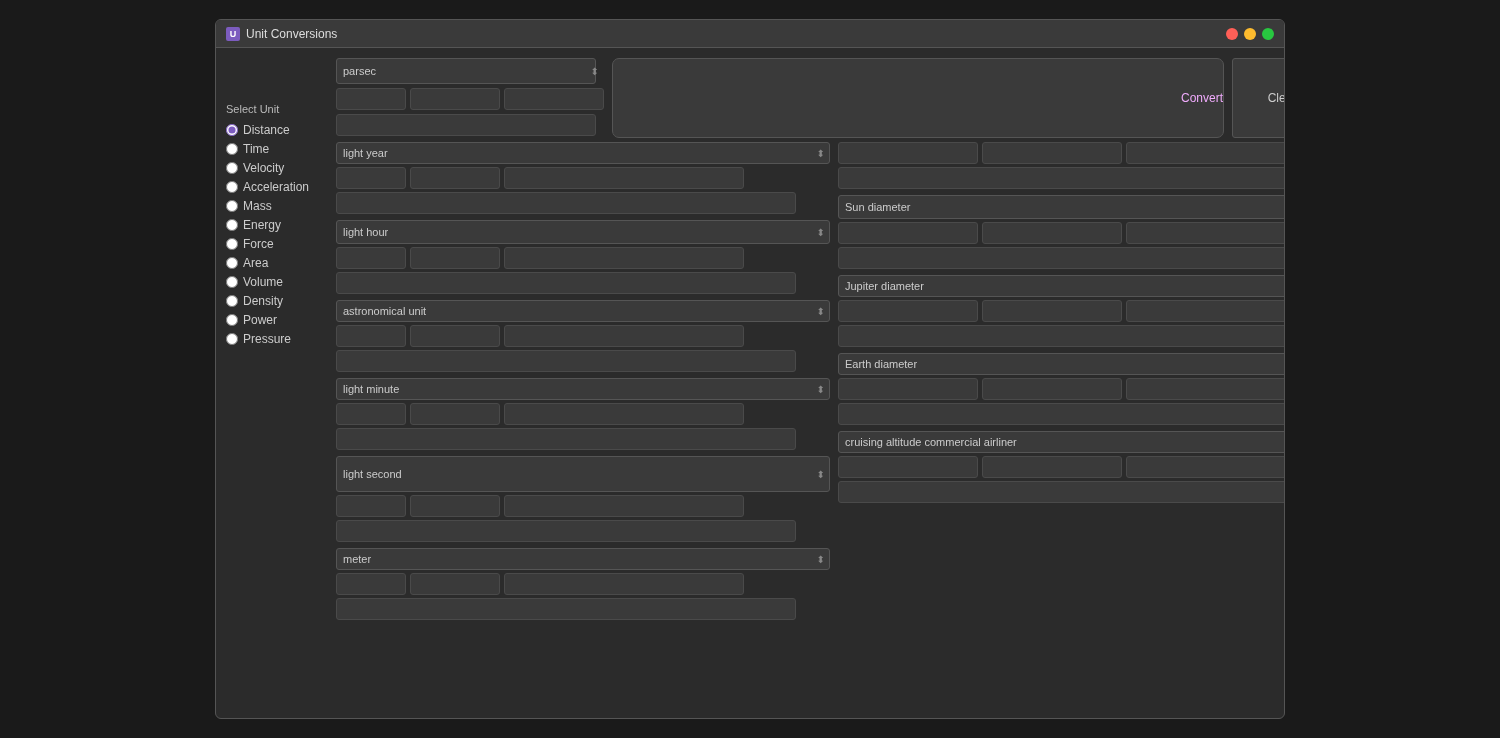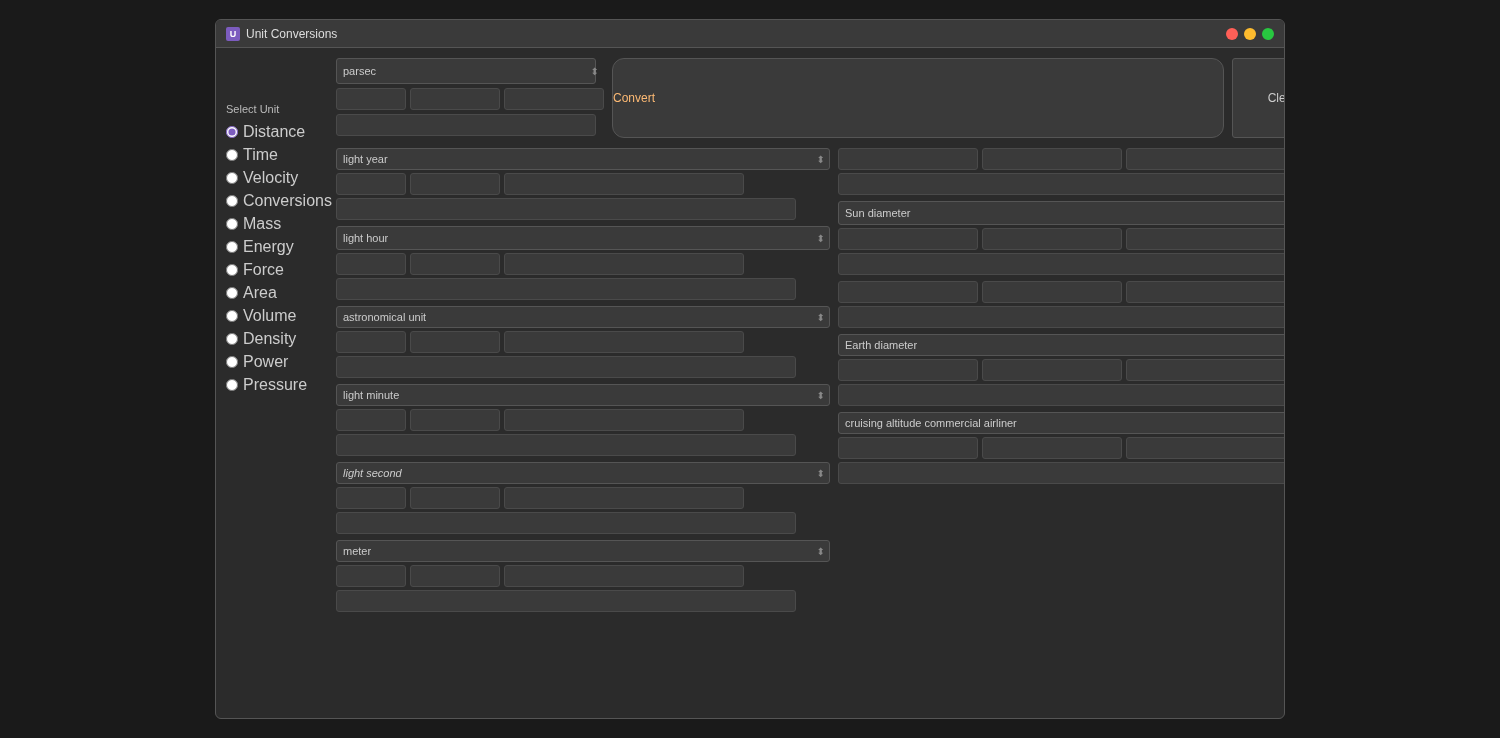--- a/index.html
+++ b/index.html
@@ -89,29 +89,28 @@
       gap: 5px;
       cursor: pointer;
     }
     .radio-item input[type="radio"] {
       accent-color: #7c5cbf;
       width: 12px;
       height: 12px;
       cursor: pointer;
     }
     .radio-label {
-      font-size: 16px;
+      font-size: 12px;
       color: #ccc;
       cursor: pointer;
     }
     .main-area {
       flex: 1;
       display: flex;
       flex-direction: column;
-      gap: 6px;
     }
     .select-box {
       background: #3a3a3a;
       border: 1px solid #555;
       border-radius: 3px;
       color: #ccc;
       font-size: 11px;
       padding: 2px 6px;
       appearance: none;
       cursor: pointer;
@@ -132,26 +131,26 @@
       font-size: 11px;
       padding: 2px 5px;
       outline: none;
       height: 22px;
     }
     .num-input-sm { width: 70px; }
     .num-input-md { width: 90px; }
     .convert-btn {
       background: #3a3a3a;
       border: 1px solid #555;
-      border-radius: 12px;
-      color: #fdba74;
+      border-radius: 7px;
+      color: #f0abfc;
       font-size: 12px;
       cursor: pointer;
       flex: 1;
-      text-align: left;
+      text-align: right;
     }
     .clear-btn {
       background: #3a3a3a;
       border: 1px solid #555;
       border-radius: 3px;
       color: #ccc;
       font-size: 12px;
       cursor: pointer;
       width: 100px;
       text-align: center;
@@ -207,21 +206,21 @@
         <label class="radio-item">
           <input type="radio" name="unit-cat" style="">
           <span class="radio-label">Time</span>
         </label>
         <label class="radio-item">
           <input type="radio" name="unit-cat" style="">
           <span class="radio-label">Velocity</span>
         </label>
         <label class="radio-item">
           <input type="radio" name="unit-cat" style="">
-          <span class="radio-label">Conversions</span>
+          <span class="radio-label">Acceleration</span>
         </label>
         <label class="radio-item">
           <input type="radio" name="unit-cat" style="">
           <span class="radio-label">Mass</span>
         </label>
         <label class="radio-item">
           <input type="radio" name="unit-cat" style="">
           <span class="radio-label">Energy</span>
         </label>
         <label class="radio-item">
@@ -344,21 +343,21 @@
               <input type="text" class="num-input num-input-md" style="">
               <input type="text" class="num-input" style="width: 240px;">
             </div>
             <div>
               <input type="text" class="num-input" style="width: 460px;">
             </div>
           </div>
 
           <div class="unit-block">
             <div style="position:relative; display:flex; align-items:center;">
-              <select class="select-box" style="flex:1; height:22px;font-style:italic;">
+              <select class="select-box" style="flex:1; height:36px;">
                 <option>light second</option>
               </select>
               <span class="select-arrow">⬍</span>
             </div>
             <div style="display:flex; gap:4px;">
               <input type="text" class="num-input num-input-sm" style="">
               <input type="text" class="num-input num-input-md" style="">
               <input type="text" class="num-input" style="width: 240px;">
             </div>
             <div>
@@ -410,20 +409,26 @@
               <input type="text" class="num-input" style="width: 140px;">
               <input type="text" class="num-input" style="width: 140px;">
               <input type="text" class="num-input" style="width: 240px;">
             </div>
             <div>
               <input type="text" class="num-input" style="width: 460px;">
             </div>
           </div>
 
           <div class="unit-block">
+            <div style="position:relative; display:flex; align-items:center;">
+              <select class="select-box" style="flex:1; height:22px;">
+                <option>Jupiter diameter</option>
+              </select>
+
+            </div>
             <div style="display:flex; gap:4px;">
               <input type="text" class="num-input" style="width: 140px;">
               <input type="text" class="num-input" style="width: 140px;">
               <input type="text" class="num-input" style="width: 240px;">
             </div>
             <div>
               <input type="text" class="num-input" style="width: 460px;">
             </div>
           </div>
 

